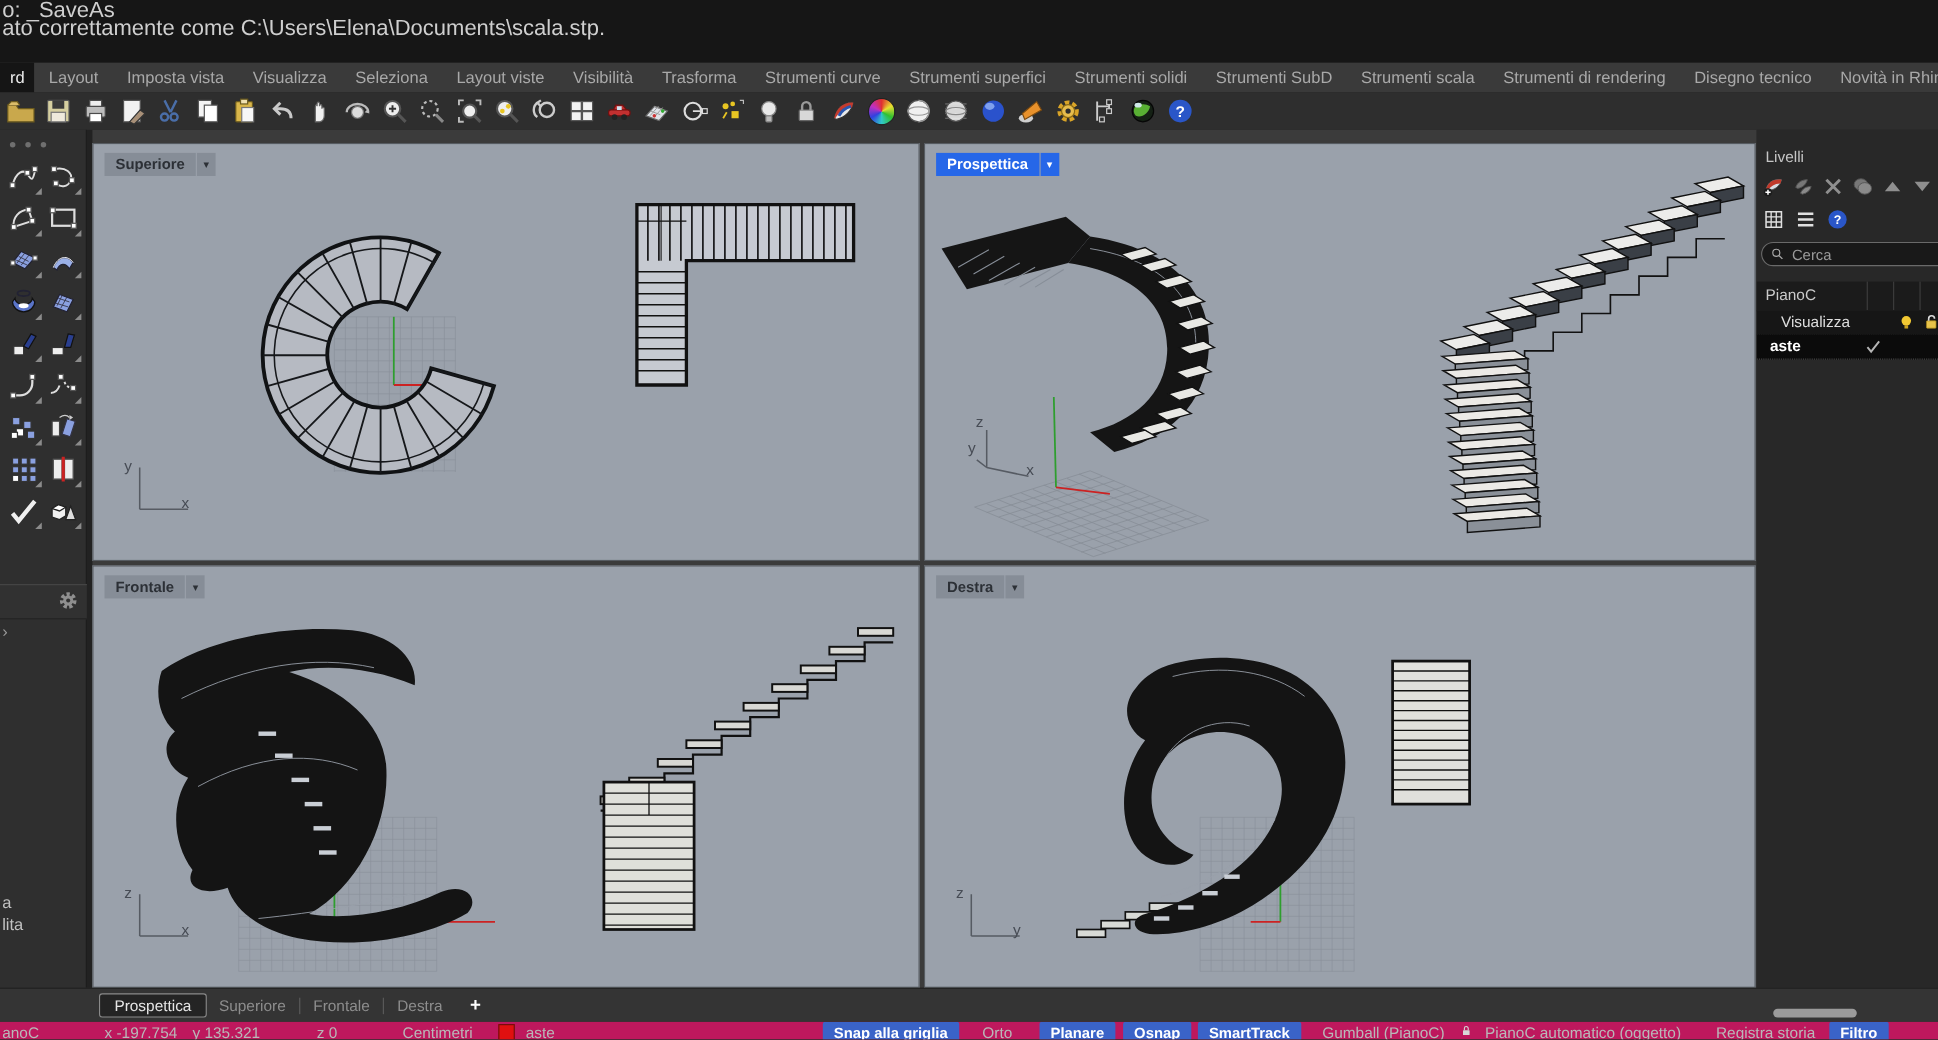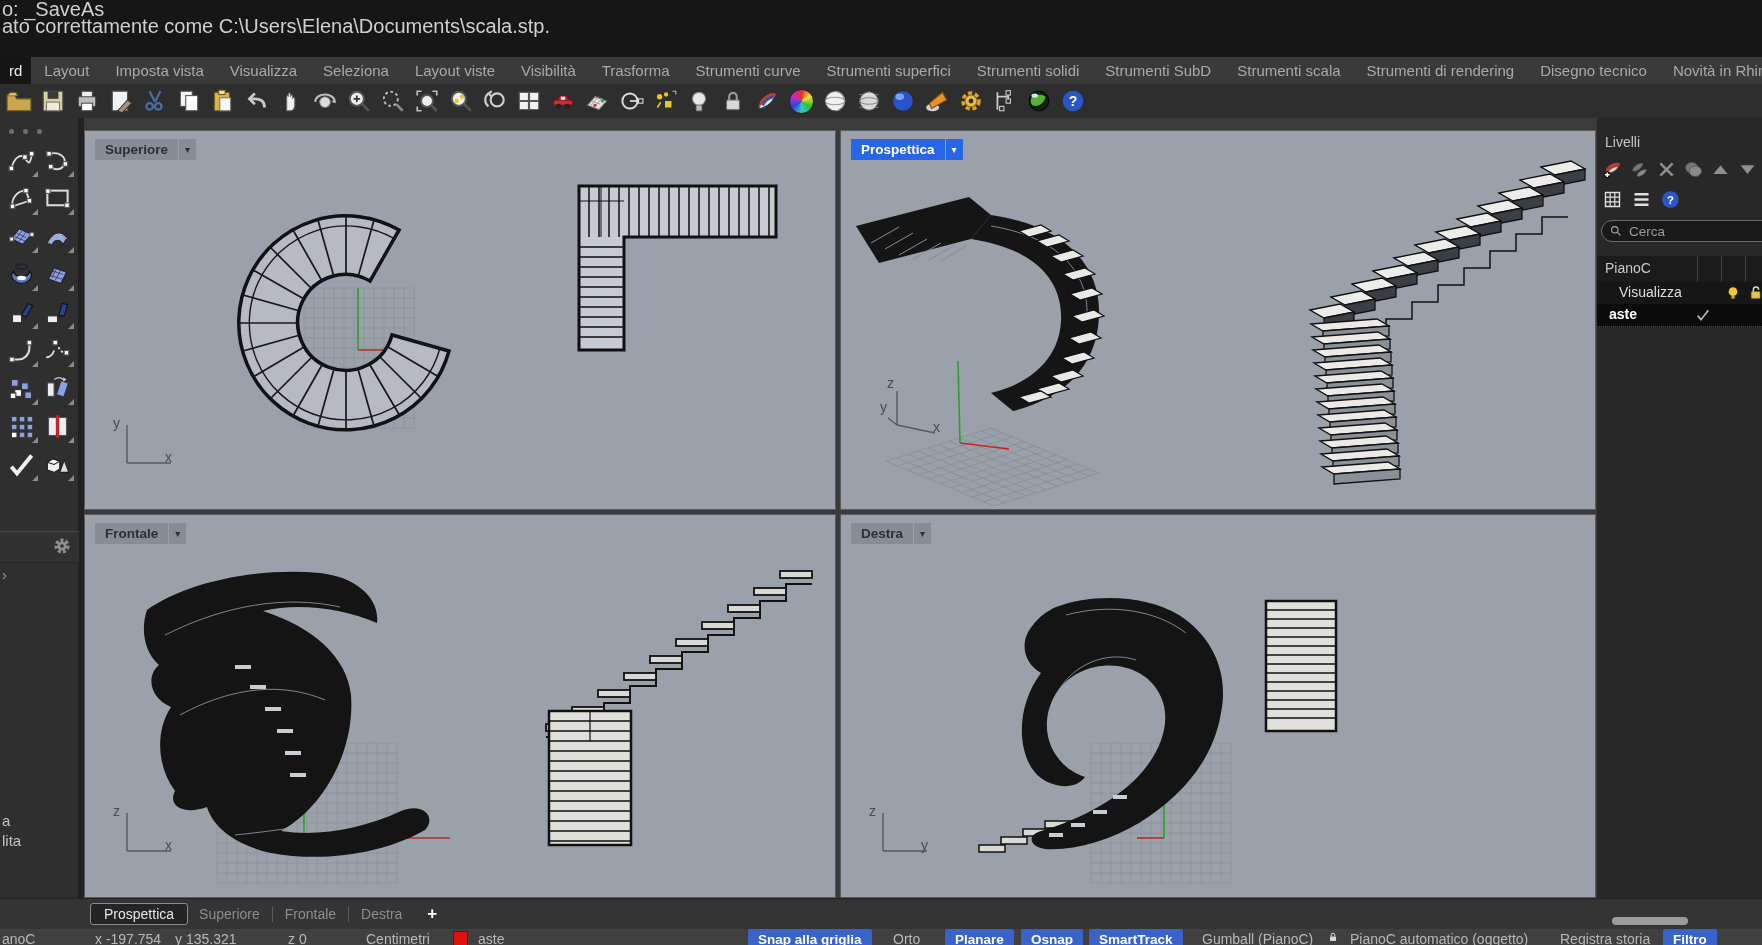--- a/index.html
+++ b/index.html
@@ -65,21 +65,21 @@
 .lrow.current .nm{font-weight:bold;color:#fff}
 .lrow svg{position:absolute;width:16px;height:16px;top:3px}
 
 #tabbar{left:0;top:898px;width:1762px;height:31px;background:#343434;border-top:1px solid #222;display:flex;align-items:center;padding-left:90px;box-sizing:border-box;font-size:14px}
 .tab{color:#8d8d8d;padding:2px 11px;white-space:nowrap}
 .tab.active{color:#e6e6e6;background:#242424;border:1px solid #8a8a8a;border-radius:3px;padding:2px 13px}
 .tabsep{width:1px;height:15px;background:#5c5c5c;margin:0 1px}
 .tabplus{color:#fff;font-weight:bold;font-size:17px;margin-left:14px}
 .scrollthumb{position:absolute;left:1612px;top:917px;width:76px;height:8px;background:#9b9b9b;border-radius:4px}
 
-#statusbar{left:0;top:929px;width:1762px;height:16px;background:#404040;overflow:hidden;font-size:14px;color:#b8b8b8}
+#statusbar{left:0;top:929px;width:1762px;height:16px;background:#be185d;overflow:hidden;font-size:14px;color:#b8b8b8}
 .sb-it{position:absolute;top:2px;white-space:nowrap}
 .sb-btn{position:absolute;top:0;background:#3a63c8;color:#fff;font-weight:bold;font-size:13.5px;padding:3px 10px 6px;border-radius:2px;white-space:nowrap}
 .swatch{position:absolute;left:453px;top:2px;width:13px;height:13px;background:#e01010;border:1px solid #6d0d0d}
 </style>
 </head>
 <body>
 
 <div id="cmd" class="abs">
   <div class="l1">o: _SaveAs</div>
   <div class="l2">ato correttamente come C:\Users\Elena\Documents\scala.stp.</div>

